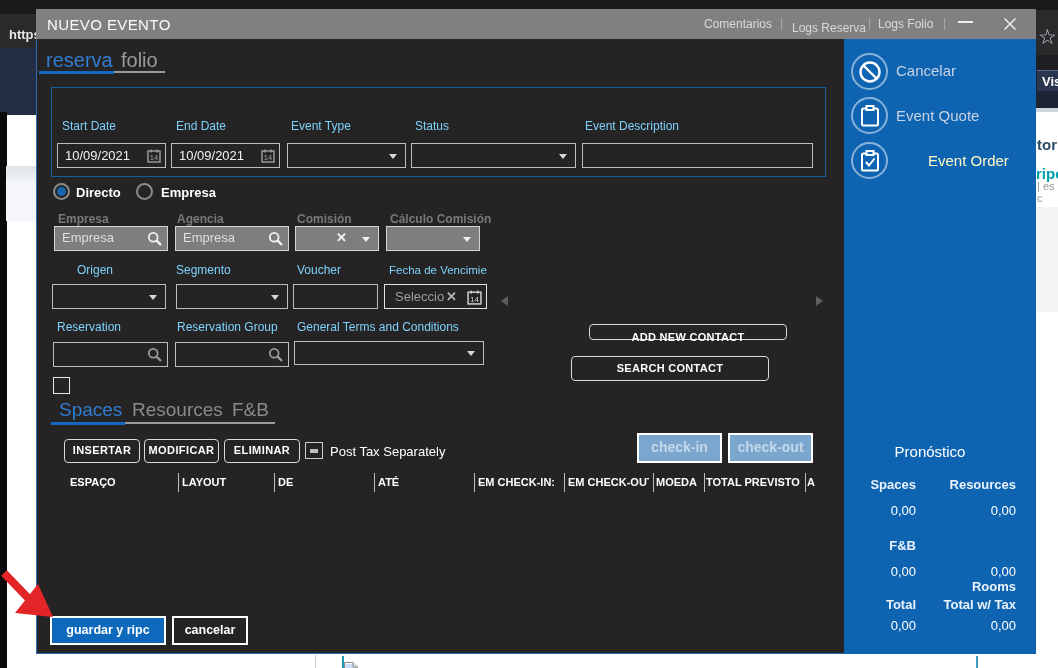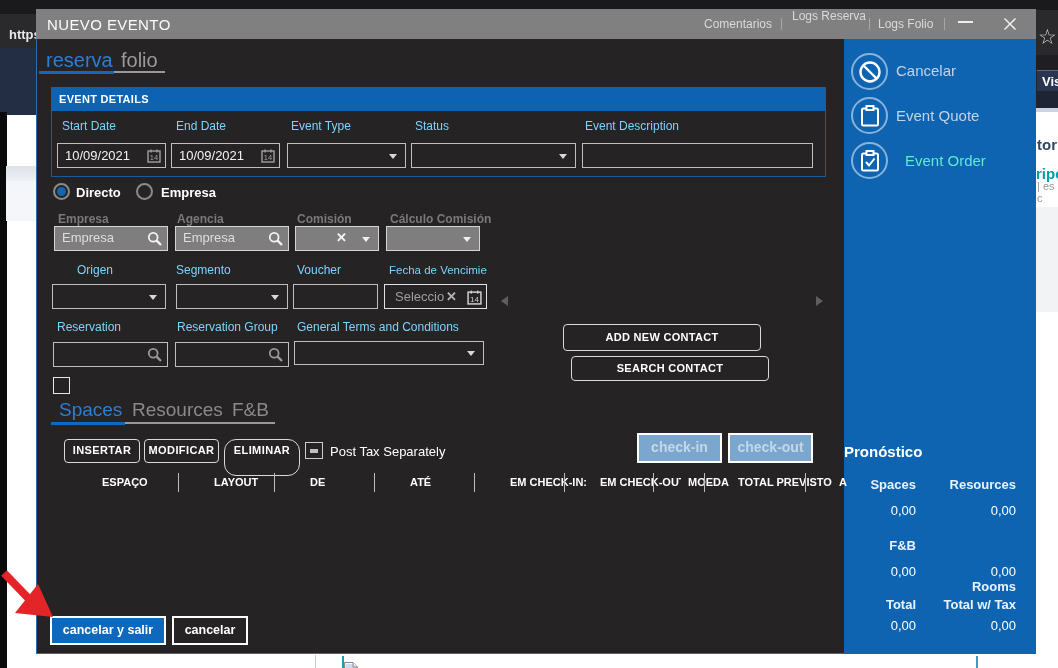--- a/index.html
+++ b/index.html
@@ -8,21 +8,21 @@
   .abs { position:absolute; }
   .lbl { position:absolute; color:#7dd3fc; font-size:12px; font-weight:400; white-space:nowrap; }
   .dlbl { position:absolute; color:#797979; font-size:12px; font-weight:700; white-space:nowrap; }
   .fld { position:absolute; height:25px; border:1px solid #bfbfbf; background:transparent; }
   .dis { background:#7e7e7e; border-color:#d4d4d4; }
   .caret { position:absolute; right:8px; top:50%; margin-top:-2px; width:0; height:0;
            border-left:4.5px solid transparent; border-right:4.5px solid transparent;
            border-top:5px solid #d8d8d8; }
   .btn { position:absolute; border:1.5px solid #d9d9d9; border-radius:4px; color:#fff;
          font-weight:700; text-align:center; background:transparent; }
-  .thtx { color:#fff; font-size:11px; font-weight:700; white-space:nowrap;margin-left:32px; }
+  .thtx { color:#fff; font-size:11px; font-weight:700; white-space:nowrap; }
   .thdv { top:464px; width:1px; height:19px; background:#bdbdbd; }
   .mag { position:absolute; right:4px; top:4px; }
   .cal { position:absolute; right:4px; top:5px; }
 </style>
 </head>
 <body>
 
 <div class="abs" style="left:0;top:0;width:1058px;height:14px;background:#1a1a1c;"></div>
 <div class="abs" style="left:0;top:14px;width:1058px;height:34px;background:#2a2a2c;"></div>
 <div class="abs" style="left:0;top:48px;width:36px;height:67px;background:#232e45;"></div>
@@ -52,40 +52,39 @@
     <path d="M9,0.5 L9,5 L13.5,5" fill="#e8e8e8" stroke="#8a8a8a" stroke-width="1"></path>
   </svg>
 
 <div class="abs" id="dlg" style="left:36px;top:9px;width:999px;height:645px;background:#262324;border:1px solid #2b6cb4;border-top:none;">
 
   <div class="abs" style="left:-1px;top:0;width:1000px;height:30px;background:#808080;"></div>
   <div class="abs" style="left:10px;top:7px;color:#fafafa;font-size:15px;letter-spacing:.4px;">NUEVO EVENTO</div>
   <div class="abs" style="top:0;left:0;width:1000px;height:30px;color:#d9d9d9;font-size:12px;">
     <span class="abs" style="left:667px;top:8px;">Comentarios</span>
     <span class="abs" style="left:743px;top:7px;color:#a8a8a8;">|</span>
-    <span class="abs" style="left:755px;top:0;">Logs Reserva</span>
+    <span class="abs" style="left:755px;top:12px;">Logs Reserva</span>
     <span class="abs" style="left:831px;top:7px;color:#a8a8a8;">|</span>
     <span class="abs" style="left:841px;top:8px;">Logs Folio</span>
     <span class="abs" style="left:906px;top:7px;color:#a8a8a8;">|</span>
     <span class="abs" style="left:921px;top:12px;width:15px;height:1.5px;background:#eee;"></span>
     <svg class="abs" style="left:966px;top:8px;" width="14" height="14" viewBox="0 0 14 14">
         <line x1="1.5" y1="1.5" x2="12.5" y2="12.5" stroke="#f0f0f0" stroke-width="1.4"></line>
         <line x1="12.5" y1="1.5" x2="1.5" y2="12.5" stroke="#f0f0f0" stroke-width="1.4"></line>
       </svg>
   </div>
 
   <div class="abs" style="left:807px;top:30px;width:192px;height:615px;background:#0f64b2;"></div>
 
   <div class="abs" style="left:9px;top:40px;color:#2f7ed3;font-size:20px;">reserva</div>
   <div class="abs" style="left:84px;top:40px;color:#9a9a9a;font-size:20px;">folio</div>
   <div class="abs" style="left:2px;top:62px;width:75px;height:3px;background:#1267c1;"></div>
   <div class="abs" style="left:77px;top:62px;width:51px;height:2px;background:#9a9a9a;"></div>
 
   <div class="abs" style="left:14px;top:78px;width:775px;height:90px;border:1px solid #1a5c9e;"></div>
-  <div class="abs" style="left:14px;top:78px;width:775px;height:24px;background:#0d63b2;color:#fff;font-size:11px;font-weight:700;letter-spacing:.3px;line-height:24px;padding-left:8px;">EVENT DETAILS</div>
   <div class="lbl" style="left:25px;top:110px;">Start Date</div>
   <div class="lbl" style="left:139px;top:110px;">End Date</div>
   <div class="lbl" style="left:254px;top:110px;">Event Type</div>
   <div class="lbl" style="left:378px;top:110px;">Status</div>
   <div class="lbl" style="left:548px;top:110px;">Event Description</div>
 
   <div class="fld" style="left:20px;top:134px;width:109px;color:#f2f2f2;font-size:13px;line-height:23px;padding-left:7px;">10/09/2021<svg class="cal" width="14" height="14" viewBox="0 0 14 14">
         <rect x="1" y="2" width="12" height="11" fill="none" stroke="#a0a0a0" stroke-width="1.4"></rect>
         <line x1="4" y1="0.6" x2="4" y2="3.4" stroke="#a0a0a0" stroke-width="1.4"></line>
         <line x1="10" y1="0.6" x2="10" y2="3.4" stroke="#a0a0a0" stroke-width="1.4"></line>
@@ -163,34 +162,34 @@
   <div class="fld" style="left:138px;top:333px;width:114px;">
       <svg class="mag" width="16" height="16" viewBox="0 0 16 16">
         <circle cx="6.2" cy="6.2" r="4.4" fill="none" stroke="#9a9a9a" stroke-width="1.8"></circle>
         <line x1="9.6" y1="9.6" x2="14" y2="14" stroke="#9a9a9a" stroke-width="2.4"></line>
       </svg>
     </div>
   <div class="fld" style="left:257px;top:332px;width:190px;height:24px;">
       <span class="caret"></span>
     </div>
 
-  <div class="btn" style="left:526px;top:315px;width:198px;height:27px;font-size:11px;line-height:24px;letter-spacing:.3px;">ADD NEW CONTACT</div>
+  <div class="btn" style="left:552px;top:315px;width:198px;height:16px;font-size:11px;line-height:24px;letter-spacing:.3px;">ADD NEW CONTACT</div>
   <div class="btn" style="left:534px;top:347px;width:198px;height:25px;font-size:11px;line-height:22px;letter-spacing:.3px;">SEARCH CONTACT</div>
 
   <div class="abs" style="left:16px;top:368px;width:17px;height:17px;border:1.5px solid #e8e8e8;"></div>
 
   <div class="abs" style="left:22px;top:390px;color:#2e7ed0;font-size:19px;">Spaces</div>
   <div class="abs" style="left:95px;top:390px;color:#8a8a8a;font-size:19px;">Resources</div>
   <div class="abs" style="left:195px;top:390px;color:#8a8a8a;font-size:19px;">F&amp;B</div>
   <div class="abs" style="left:14px;top:413px;width:74px;height:3px;background:#1267c1;"></div>
   <div class="abs" style="left:88px;top:413px;width:150px;height:2px;background:#9a9a9a;"></div>
 
   <div class="btn" style="left:27px;top:430px;width:76px;height:24px;font-size:11px;line-height:21px;letter-spacing:.4px;">INSERTAR</div>
   <div class="btn" style="left:107px;top:430px;width:75px;height:24px;font-size:11px;line-height:21px;letter-spacing:.4px;">MODIFICAR</div>
-  <div class="btn" style="left:187px;top:430px;width:76px;height:37px;font-size:11px;line-height:21px;letter-spacing:.4px;border-radius:12px;">ELIMINAR</div>
+  <div class="btn" style="left:187px;top:430px;width:76px;height:24px;font-size:11px;line-height:21px;letter-spacing:.4px;">ELIMINAR</div>
   <div class="abs" style="left:268px;top:433px;width:18px;height:17px;border:1.5px solid #cdcdcd;"></div>
   <div class="abs" style="left:273px;top:440px;width:8px;height:4px;background:#c0c0c0;"></div>
   <div class="abs" style="left:293px;top:435px;color:#fff;font-size:13px;">Post Tax Separately</div>
 
   <div class="abs" style="left:600px;top:424px;width:85px;height:30px;background:#7ba7cf;border:2.5px solid #fff;color:rgba(255,255,255,.55);font-weight:700;font-size:14px;text-align:center;line-height:25px;">check-in</div>
   <div class="abs" style="left:691px;top:424px;width:85px;height:30px;background:#7ba7cf;border:2.5px solid #fff;color:rgba(255,255,255,.55);font-weight:700;font-size:14px;text-align:center;line-height:25px;">check-out</div>
 
   <div class="abs thtx" style="left:33px;top:467px;">ESPAÇO</div>
   <div class="abs thtx" style="left:145px;top:467px;">LAYOUT</div>
   <div class="abs thtx" style="left:241px;top:467px;">DE</div>
@@ -202,21 +201,21 @@
   <div class="abs thtx" style="left:770px;top:467px;">A</div>
   <div class="abs thdv" style="left:141px;"></div>
   <div class="abs thdv" style="left:237px;"></div>
   <div class="abs thdv" style="left:337px;"></div>
   <div class="abs thdv" style="left:437px;"></div>
   <div class="abs thdv" style="left:527px;"></div>
   <div class="abs thdv" style="left:616px;"></div>
   <div class="abs thdv" style="left:667px;"></div>
   <div class="abs thdv" style="left:768px;"></div>
 
-  <div class="abs" style="left:13px;top:607px;width:116px;height:29px;background:#0e68bb;border:2px solid #fff;color:#fff;font-size:12.5px;font-weight:700;text-align:center;line-height:25px;">cancelar y salir</div>
+  <div class="abs" style="left:13px;top:607px;width:116px;height:29px;background:#0e68bb;border:2px solid #fff;color:#fff;font-size:12.5px;font-weight:700;text-align:center;line-height:25px;">guardar y ripc</div>
   <div class="abs" style="left:135px;top:607px;width:76px;height:29px;background:transparent;border:2px solid #fff;color:#fff;font-size:12.5px;font-weight:700;text-align:center;line-height:25px;">cancelar</div>
 
   <div class="abs" style="left:814px;top:44px;width:37px;height:37px;border:2px solid rgba(255,255,255,.5);border-radius:50%;">
     <svg width="24" height="24" viewBox="0 0 24 24" style="position:absolute;left:4.5px;top:4.5px;">
         <circle cx="12" cy="12" r="9.5" fill="none" stroke="#fff" stroke-width="2.4"></circle>
         <line x1="5.5" y1="5.5" x2="18.5" y2="18.5" stroke="#fff" stroke-width="2.4"></line>
       </svg>
   </div>
   <div class="abs" style="left:859px;top:53px;color:#c6d2e2;font-size:15px;">Cancelar</div>
   <div class="abs" style="left:814px;top:88px;width:37px;height:37px;border:2px solid rgba(255,255,255,.5);border-radius:50%;">
@@ -226,23 +225,23 @@
       </svg>
   </div>
   <div class="abs" style="left:859px;top:98px;color:#c6d2e2;font-size:15px;">Event Quote</div>
   <div class="abs" style="left:814px;top:133px;width:37px;height:37px;border:2px solid rgba(255,255,255,.5);border-radius:50%;">
     <svg width="24" height="24" viewBox="0 0 24 24" style="position:absolute;left:4.5px;top:4.5px;">
         <rect x="4" y="4.5" width="16" height="17" rx="1.5" fill="none" stroke="#fff" stroke-width="2"></rect>
         <rect x="8.5" y="2" width="7" height="4" fill="#0f64b2" stroke="#fff" stroke-width="2"></rect>
         <polyline points="8,13 11,16.5 16.5,9.5" fill="none" stroke="#fff" stroke-width="2"></polyline>
       </svg>
   </div>
-  <div class="abs" style="left:868px;top:143px;color:#5eead4;font-size:15px;text-align:right;">Event Order</div>
-
-  <div class="abs" style="left:807px;top:434px;width:172px;text-align:left;color:#fff;font-size:15px;font-weight:700;">Pronóstico</div>
+  <div class="abs" style="left:891px;top:143px;color:#fef9c3;font-size:15px;text-align:right;">Event Order</div>
+
+  <div class="abs" style="left:807px;top:434px;width:172px;text-align:center;color:#fff;font-size:15px;font-weight:400;">Pronóstico</div>
   <div class="abs" style="left:807px;top:468px;width:72px;text-align:right;color:#eaf2fb;font-size:13px;font-weight:700;">Spaces</div>
   <div class="abs" style="left:807px;top:468px;width:172px;text-align:right;color:#eaf2fb;font-size:13px;font-weight:700;">Resources</div>
   <div class="abs" style="left:807px;top:494px;width:72px;text-align:right;color:#fff;font-size:13px;">0,00</div>
   <div class="abs" style="left:807px;top:494px;width:172px;text-align:right;color:#fff;font-size:13px;">0,00</div>
   <div class="abs" style="left:807px;top:529px;width:72px;text-align:right;color:#eaf2fb;font-size:13px;font-weight:700;">F&amp;B</div>
   <div class="abs" style="left:807px;top:529px;width:172px;text-align:right;color:#eaf2fb;font-size:13px;font-weight:700;margin-top:41px;">Rooms</div>
   <div class="abs" style="left:807px;top:555px;width:72px;text-align:right;color:#fff;font-size:13px;">0,00</div>
   <div class="abs" style="left:807px;top:555px;width:172px;text-align:right;color:#fff;font-size:13px;">0,00</div>
   <div class="abs" style="left:807px;top:588px;width:72px;text-align:right;color:#eaf2fb;font-size:13px;font-weight:700;">Total</div>
   <div class="abs" style="left:807px;top:588px;width:172px;text-align:right;color:#eaf2fb;font-size:13px;font-weight:700;">Total w/ Tax</div>

